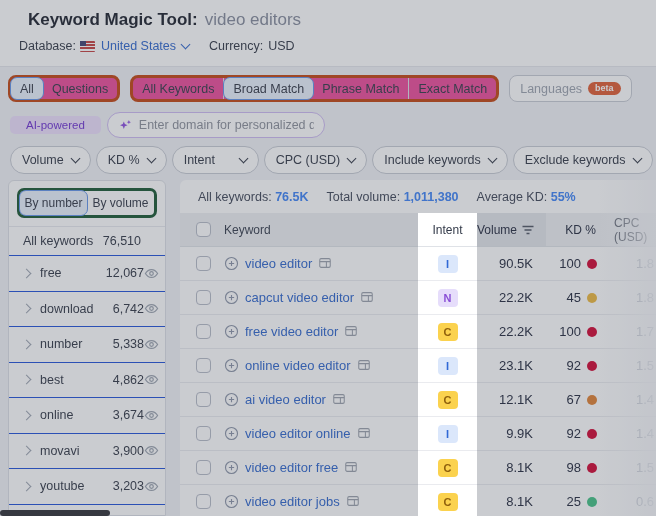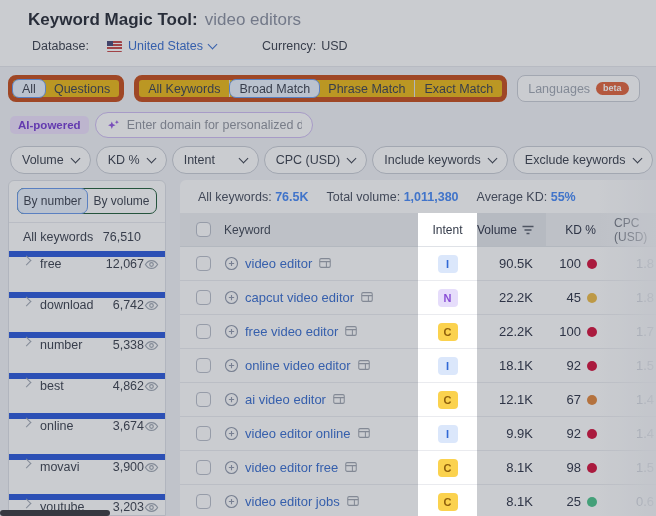--- a/index.html
+++ b/index.html
@@ -4,59 +4,59 @@
 <style>
   html,body{margin:0;padding:0}
   body{
     width:656px;height:516px;position:relative;overflow:hidden;
     background:#f1f2f6;font-family:"Liberation Sans",sans-serif;
   }
   
   .top{position:absolute;left:0;top:0;width:656px;height:66px;background:#fff;border-bottom:1px solid #e4e6eb}
   .title{position:absolute;left:28px;top:10px;font-size:17px;font-weight:700;color:#181c28;display:flex;gap:7px}
   .title .q{color:#83899a;font-weight:400}
-  .sub{position:absolute;left:32px;top:39px;font-size:12.5px;color:#2e3442;display:flex;align-items:center;gap:18px}
+  .sub{position:absolute;left:19px;top:39px;font-size:12.5px;color:#2e3442;display:flex;align-items:center;gap:4px}
   .db-link{color:#2c64cc;display:flex;align-items:center;gap:6px;cursor:pointer}
   .flag{width:15px;height:11px;border-radius:1px;display:inline-block;position:relative;flex:0 0 15px;
     background:repeating-linear-gradient(#c43c3c 0 1.6px,#fff 1.6px 3.2px)}
   .flag::after{content:"";position:absolute;left:0;top:0;width:6px;height:5px;background:#3c3b6e}
   .chev{width:6px;height:6px;border-right:1.6px solid currentColor;border-bottom:1.6px solid currentColor;
     display:inline-block;transform:rotate(45deg);margin-top:-3px}
   .chev-r{width:6px;height:6px;border-right:1.6px solid #9aa2ae;border-bottom:1.6px solid #9aa2ae;
     display:inline-block;transform:rotate(-45deg)}
-  .currency{margin-left:28px;display:flex;gap:5px}
+  .currency{margin-left:16px;display:flex;gap:5px}
   
   .tabs-row{position:absolute;left:8px;top:75px;height:27px;display:flex;gap:10px;align-items:stretch}
-  .btn-group{display:flex;background:#eab308;border:5px solid #c2410c;border-radius:8px}
+  .btn-group{display:flex;background:#ec4899;border:3px solid #c2410c;border-radius:8px}
   .tab-btn{display:flex;align-items:center;padding:0 9px;font-size:12.5px;color:#2e3442;
     border-right:1px solid #dcdfe5;cursor:pointer;white-space:nowrap;background:transparent}
   .tab-btn:last-child{border-right:none}
   .tab-btn.sel{background:#e9f1fd;border:1.5px solid #5f93ea;border-radius:7px;margin:-1px;z-index:2}
   .lang-btn{display:flex;align-items:center;gap:6px;padding:0 10px;border:1px solid #c6cad3;border-radius:8px;
     background:#fff;color:#9aa1ad;font-size:12.5px;cursor:pointer}
   .beta{background:#e0592e;color:#fff;font-size:9px;font-weight:700;padding:2px 7px;border-radius:8px;line-height:1}
   
   .ai-row{position:absolute;left:10px;top:112px;height:26px;display:flex;align-items:center;gap:6px}
-  .ai-badge{background:#ecdffd;color:#6d2fd0;font-size:11.5px;font-weight:700;padding:3px 8px;border-radius:5px}
+  .ai-badge{background:#ecdffd;color:#6d2fd0;font-size:11.5px;font-weight:400;padding:3px 16px;border-radius:5px}
   .ai-input{display:flex;align-items:center;gap:6px;width:218px;height:26px;border:1px solid #cdb9f2;
     border-radius:13px;background:#fff;padding:0 10px;box-sizing:border-box}
   .ai-input input{border:none;outline:none;font-size:12.5px;color:#6a7080;width:100%;background:transparent;font-family:inherit;padding:0}
   .ai-input input::placeholder{color:#8a8e99}
   
   .filters{position:absolute;left:10px;top:146px;display:flex;gap:5px}
   .filter-pill{display:flex;align-items:center;gap:8px;height:26px;padding:0 11px;border:1px solid #c6cad3;
     border-radius:14px;background:#fff;font-size:12.5px;color:#2e3442;cursor:pointer;white-space:nowrap}
   
   .sidebar{position:absolute;left:8px;top:180px;width:158px;height:336px;background:#fff;
     border:1px solid #dcdfe5;border-radius:6px 6px 0 0;box-sizing:border-box}
-  .side-toggle{display:flex;margin:7px 8px 8px;height:24px;border:1px solid #14532d;border-radius:7px;background:#fff}
+  .side-toggle{display:flex;margin:7px 8px 8px;height:24px;border:3px solid #14532d;border-radius:7px;background:#fff}
   .side-toggle .tab-btn{flex:1;justify-content:center;font-size:12px;padding:0 4px}
   .side-head{display:flex;justify-content:space-between;align-items:center;height:28px;
     padding:0 24px 0 14px;border-top:1px solid #e7e9ee;font-size:12.5px;color:#2e3442;cursor:pointer}
-  .side-item{display:flex;height:34.5px;padding:0 6px 0 14px;border-top:6px solid #1d4ed8;
+  .side-item{display:flex;align-items:center;height:34.5px;padding:0 6px 0 14px;border-top:1px solid #1d4ed8;
     font-size:12.5px;color:#2e3442;cursor:pointer}
   .side-item .chev-r{margin-right:10px;flex:0 0 6px}
   .side-label{flex:1}
   .side-count{text-align:right;margin-right:0}
   .eye{width:15px;height:15px;display:flex;flex:0 0 15px}
   
   .table-panel{position:absolute;left:180px;top:180px;width:488px;height:348px;background:#fff;border-radius:6px 0 0 0}
   .summary{padding:10px 0 0 18px;font-size:12.5px;color:#3c4354;display:flex;gap:18px;white-space:nowrap}
   .summary b{color:#3b82f6}
   .thead{position:absolute;left:0;top:33px;width:100%;height:34px;display:flex;
@@ -404,21 +404,21 @@
         <span class="icon">
             <svg width="14" height="14" viewBox="0 0 16 16">
               <rect x="2" y="3" width="12" height="10" rx="1.5" fill="none" stroke="#9aa0ab" stroke-width="1.2"></rect>
               <path d="M2 6.4h12M9.6 6.4V13" stroke="#9aa0ab" stroke-width="1.2" fill="none"></path>
             </svg>
           </span>
       </div>
       <div class="c-intent">
           <span class="badge" data-intent="I">I</span>
         </div>
-      <div class="c-vol">18.1K</div>
+      <div class="c-vol">23.1K</div>
       <div class="c-kd">
           <span>92</span>
           <span class="dot" style="background: rgb(209, 0, 47);"></span>
         </div>
       <div class="c-cpc">1.5</div>
     </div>
 
     <div class="trow">
       <div class="c-check">
           <span class="checkbox"></span>

